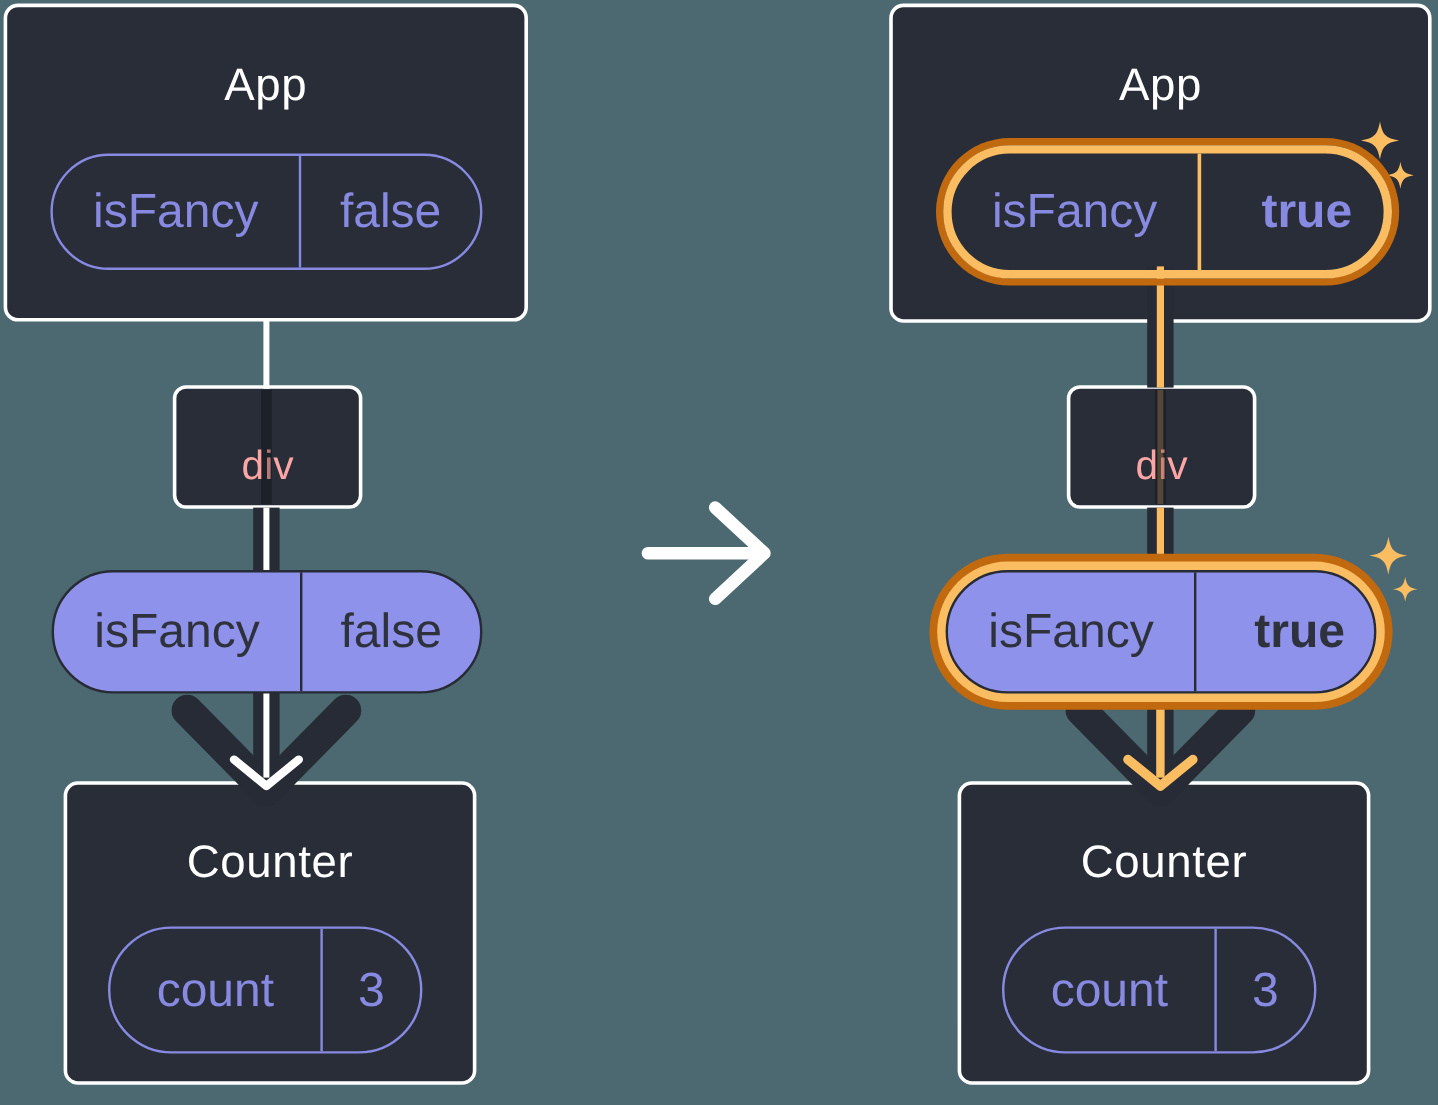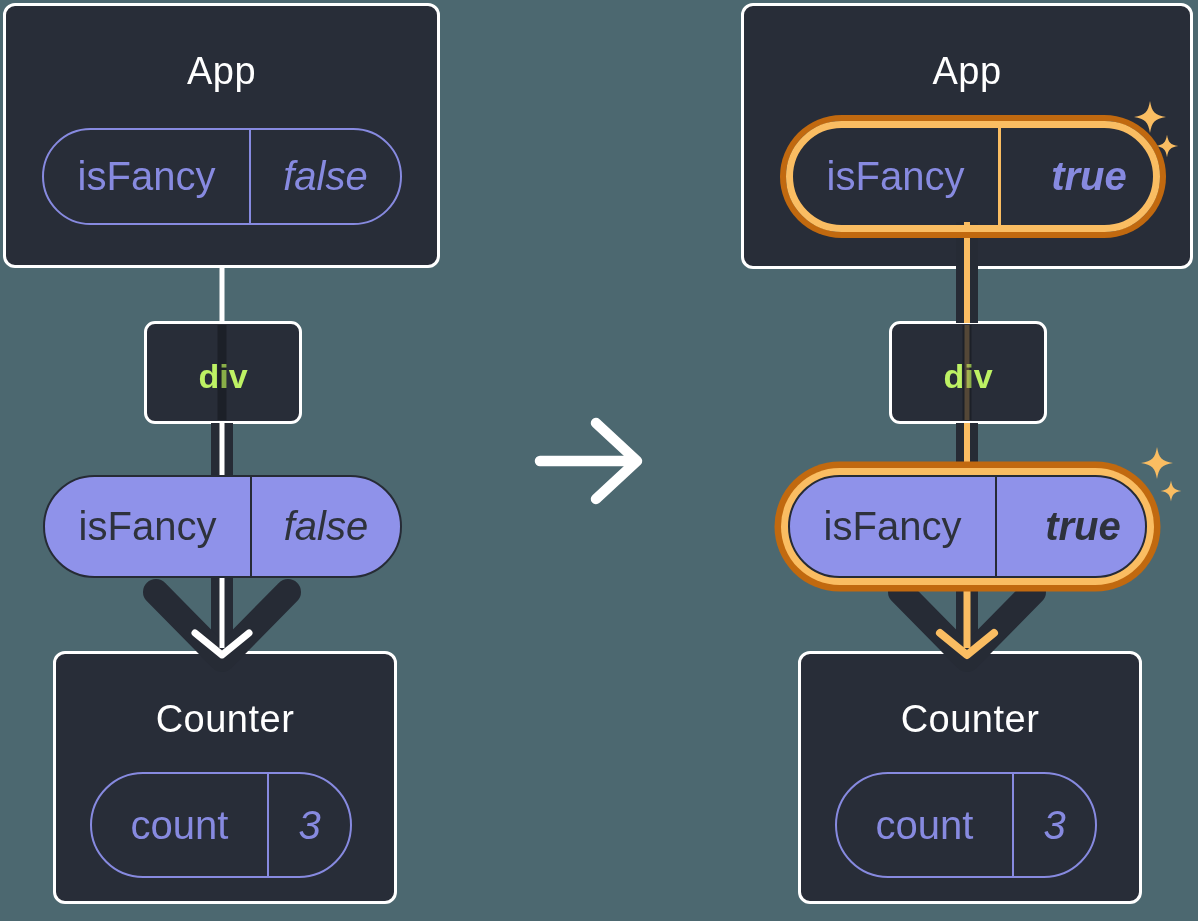--- a/index.html
+++ b/index.html
@@ -23,28 +23,28 @@
   .node{position:absolute;background:var(--color-node-fill);border:3px solid var(--color-node-border);z-index:1;}
   .app-box-left{left:3px;top:3px;width:437px;height:265px;border-radius:12px;}
   .app-box-right{left:741px;top:3px;width:452px;height:266px;border-radius:12px;}
   .div-box-left{left:144px;top:321px;width:158px;height:103px;border-radius:11px;}
   .div-box-right{left:889px;top:321px;width:158px;height:103px;border-radius:11px;}
   .counter-box-left{left:53px;top:651px;width:344px;height:253px;border-radius:12px;}
   .counter-box-right{left:798px;top:651px;width:344px;height:253px;border-radius:12px;}
 
   .node-title{position:absolute;left:0;top:44px;width:100%;text-align:center;
     color:#fff;font-size:38px;font-weight:500;letter-spacing:.5px;}
-  .div-label{position:absolute;left:0;top:4px;width:100%;height:100%;display:flex;
-    align-items:center;justify-content:center;color:#bef264;font-size:34px;font-weight:700;}
+  .div-label{position:absolute;left:0;top:16px;width:100%;height:100%;display:flex;
+    align-items:center;justify-content:center;color:#fca5a5;font-size:34px;font-weight:400;}
 
   
   .pill{position:absolute;display:flex;align-items:stretch;z-index:3;font-size:40px;}
   .pill .cell{display:flex;align-items:center;justify-content:center;}
   .pill .cell.key{width:205px;flex:0 0 auto;}
-  .pill .cell.value{flex:1 1 auto;font-style:italic;}
+  .pill .cell.value{flex:1 1 auto;}
   .counter-pill .cell.key{width:175px;}
 
   .outline-pill{border:2.5px solid var(--color-accent-purple);border-radius:60px;color:var(--color-accent-purple);}
   .outline-pill .cell.value{border-left:2.5px solid var(--color-accent-purple);}
 
   .filled-pill{background:var(--color-pill-fill-purple);border:2.5px solid var(--color-flow-dark);
     border-radius:60px;color:var(--color-dark-text);}
   .filled-pill .cell.value{border-left:2.5px solid var(--color-flow-dark);}
 
   .app-pill-left{left:42px;top:128px;width:360px;height:97px;}

